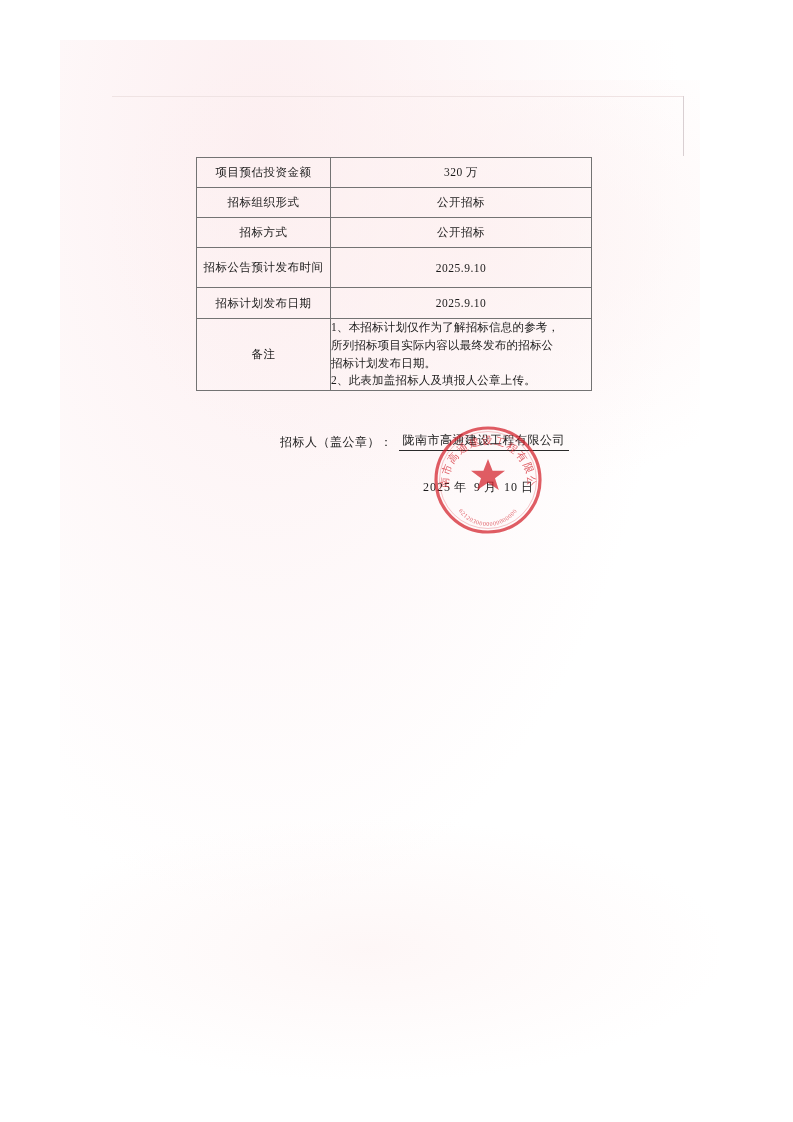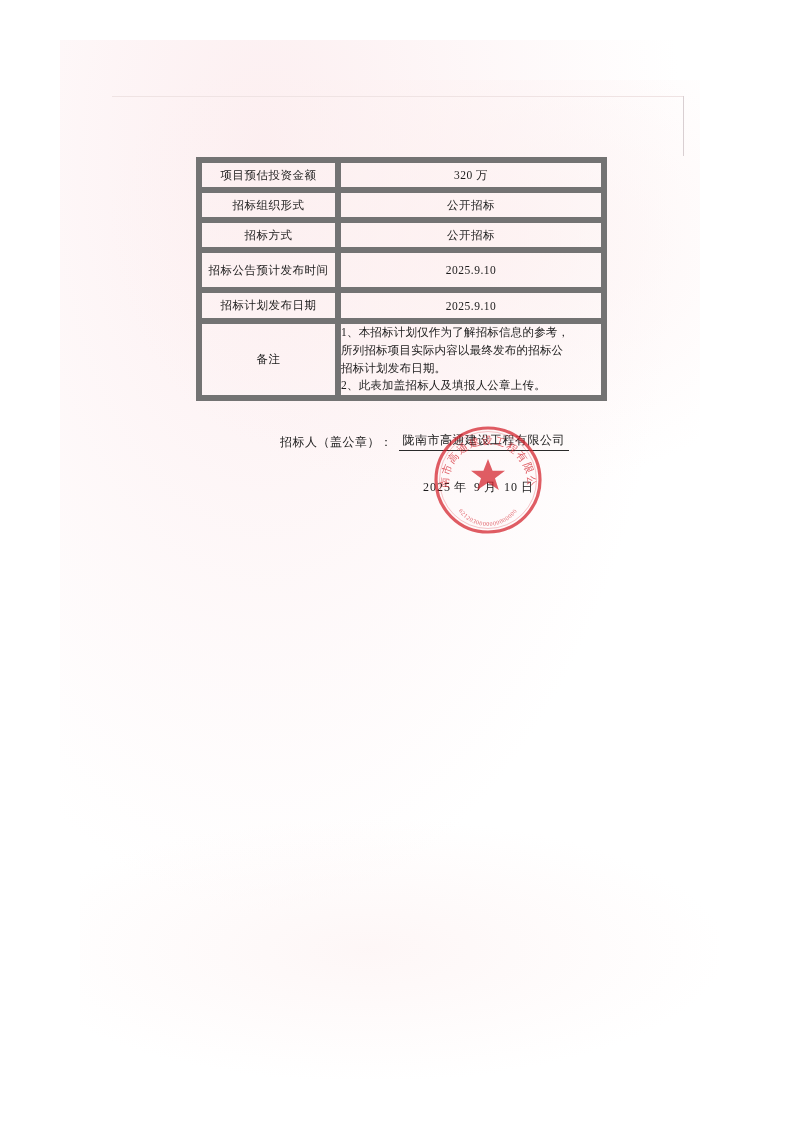--- a/index.html
+++ b/index.html
@@ -52,21 +52,21 @@
   
   table.info-table {
     position: absolute;
     left: 196px;
     top: 157px;
     width: 393px;
     border-collapse: collapse;
     table-layout: fixed;
   }
   table.info-table td {
-    border: 6px solid #737373;
+    border: 1px solid #737373;
     font-size: 11.5px;
     color: #1b1b1b;
     padding: 0;
     vertical-align: middle;
   }
   td.label {
     width: 133px;
     text-align: center;
     line-height: 1.45;
     padding: 6px 8px;

